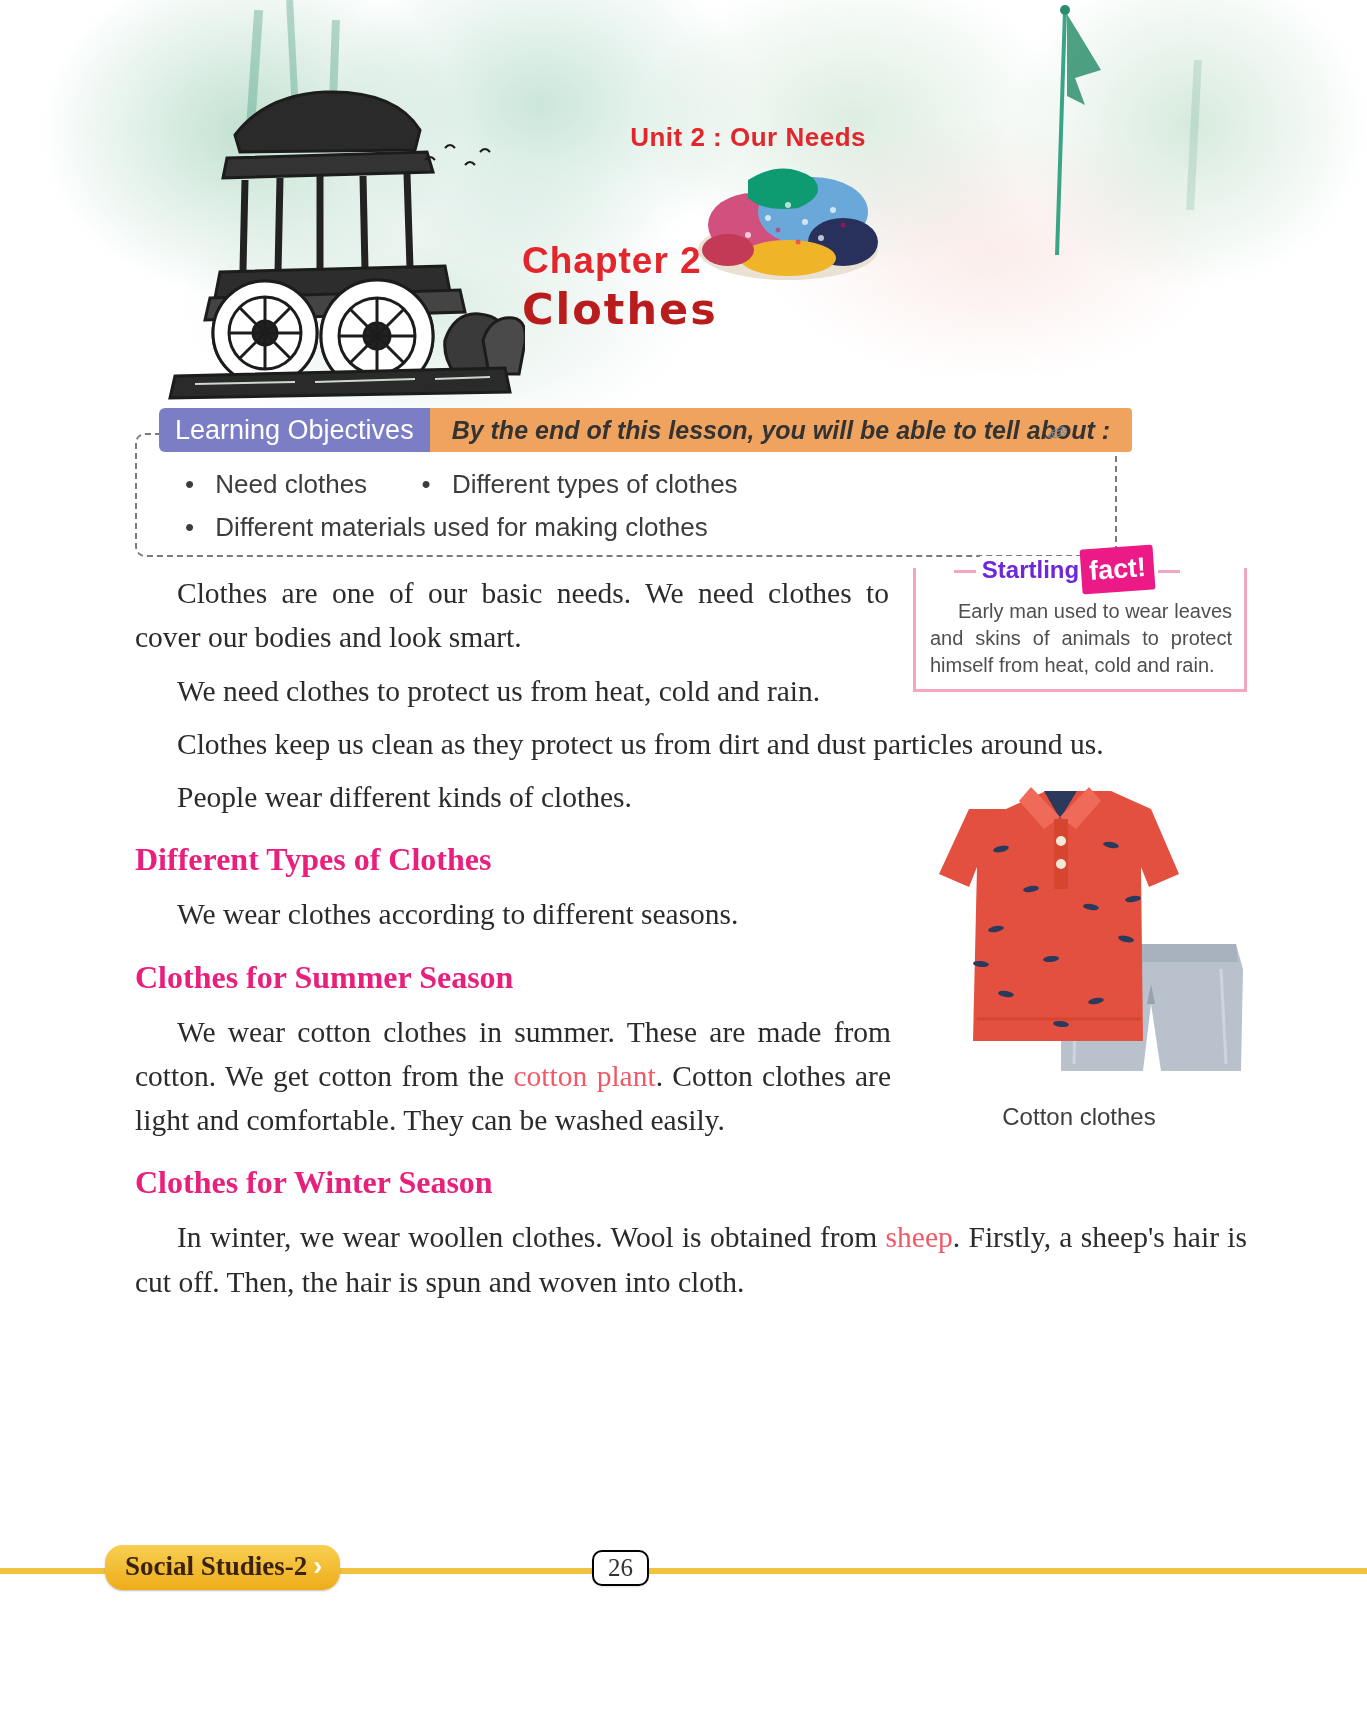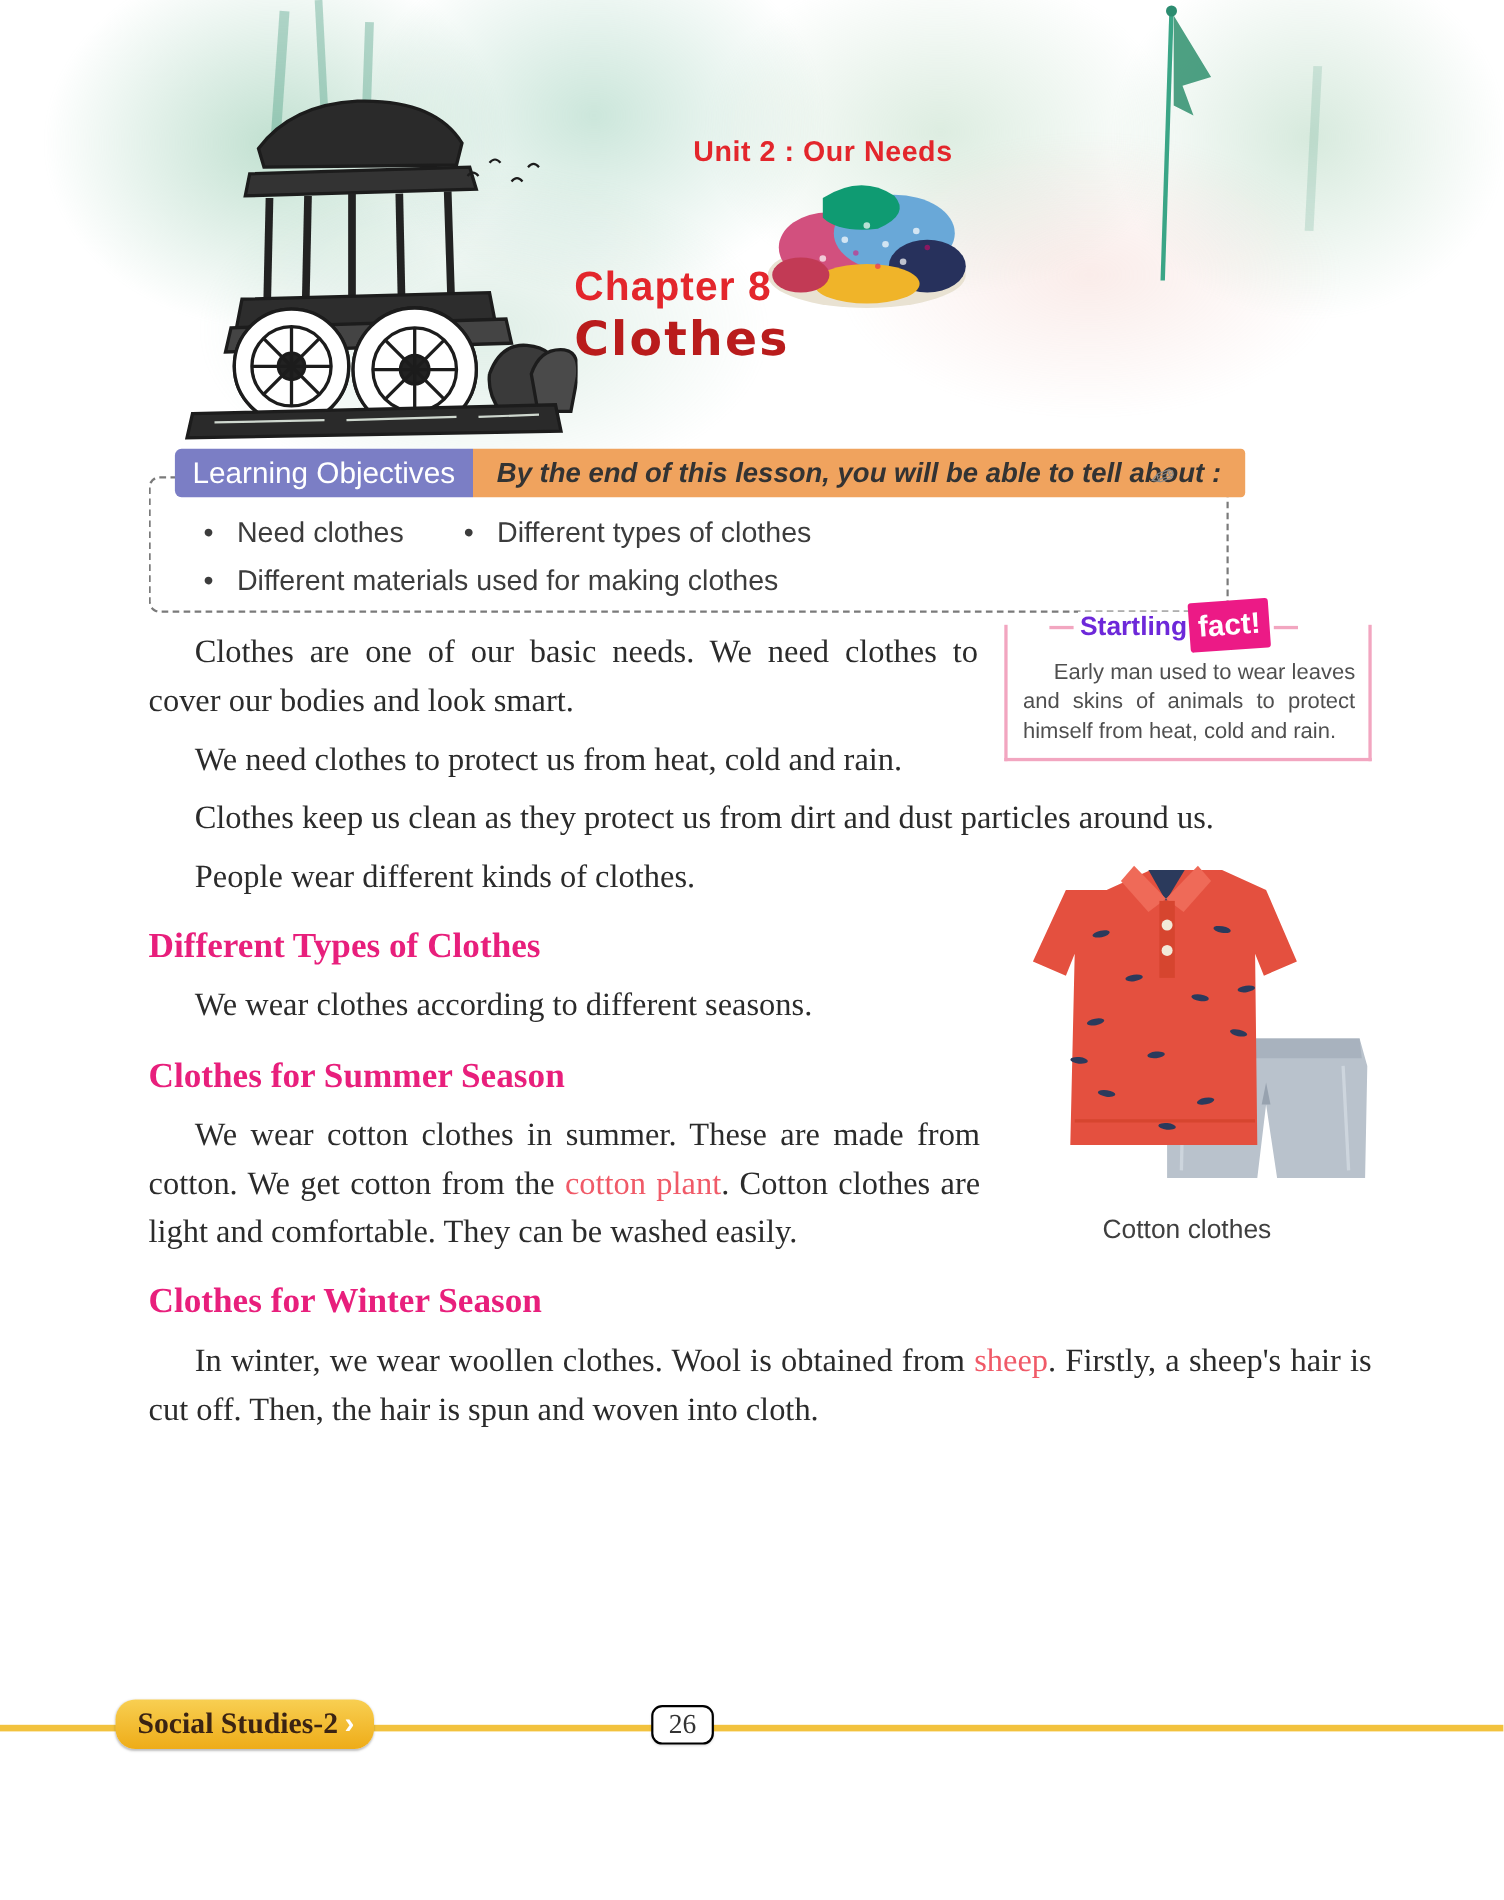--- a/index.html
+++ b/index.html
@@ -175,21 +175,21 @@
           <circle cx="85" cy="80" r="2.5"></circle>
             <circle cx="105" cy="92" r="2.5"></circle>
             <circle cx="150" cy="75" r="2.5"></circle>
         </g>
       </svg>
     </span>
 
     <div class="unit-label">Unit 2 : Our Needs</div>
 
     <div class="chapter-block">
-      <div class="chapter-label">Chapter 8</div>
+      <div class="chapter-label">Chapter 2</div>
       <div class="chapter-title">Clothes</div>
     </div>
   </div>
 
   <div class="lo-box">
     <div class="lo-head">
       <span class="lo-title">Learning Objectives</span>
       <span class="lo-intro">By the end of this lesson, you will be able to tell about :</span>
     </div>
     <span class="pen">✎</span>

